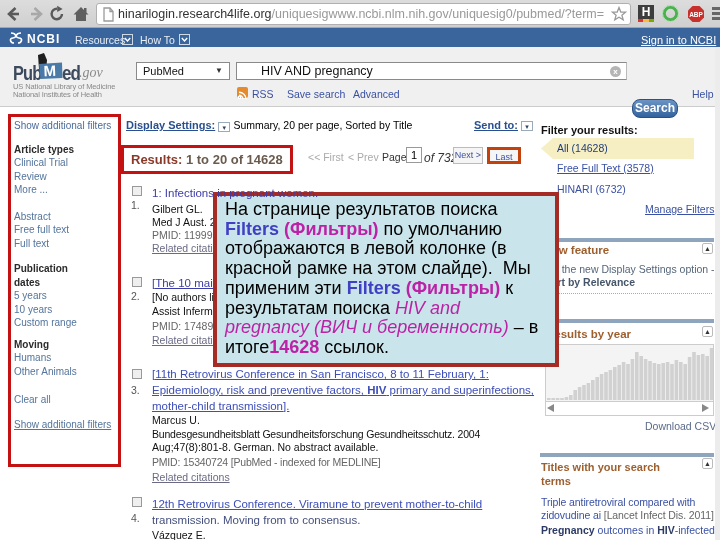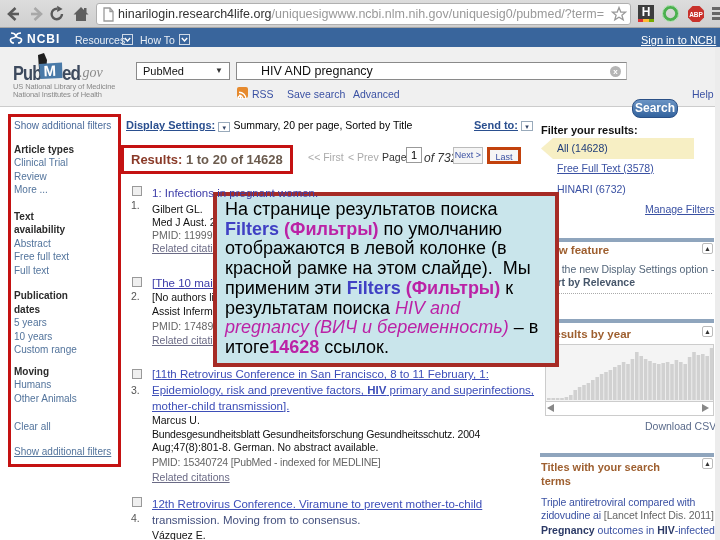--- a/index.html
+++ b/index.html
@@ -102,21 +102,20 @@
 
 <div class="abs" style="left:8px;top:114px;width:113px;height:353px;border:3px solid #c41212;"></div>
 <div class="abs" style="left:14px;top:119px;width:104px;font-size:10px;color:#53749c;line-height:13.5px;">
 <div style="color:#4a6b9b;">Show additional filters</div>
 <div style="height:10px;"></div>
 <div style="color:#2b2b2b;font-weight:bold;">Article types</div>
 <div>Clinical Trial</div>
 <div>Review</div>
 <div>More ...</div>
 <div style="height:13px;"></div>
-<div style="color:#2b2b2b;font-weight:bold;">Text<br>availability</div>
 <div>Abstract</div>
 <div>Free full text</div>
 <div>Full text</div>
 <div style="height:12px;"></div>
 <div style="color:#2b2b2b;font-weight:bold;">Publication<br>dates</div>
 <div>5 years</div>
 <div>10 years</div>
 <div>Custom range</div>
 <div style="height:8px;"></div>
 <div style="color:#2b2b2b;font-weight:bold;">Moving</div>

